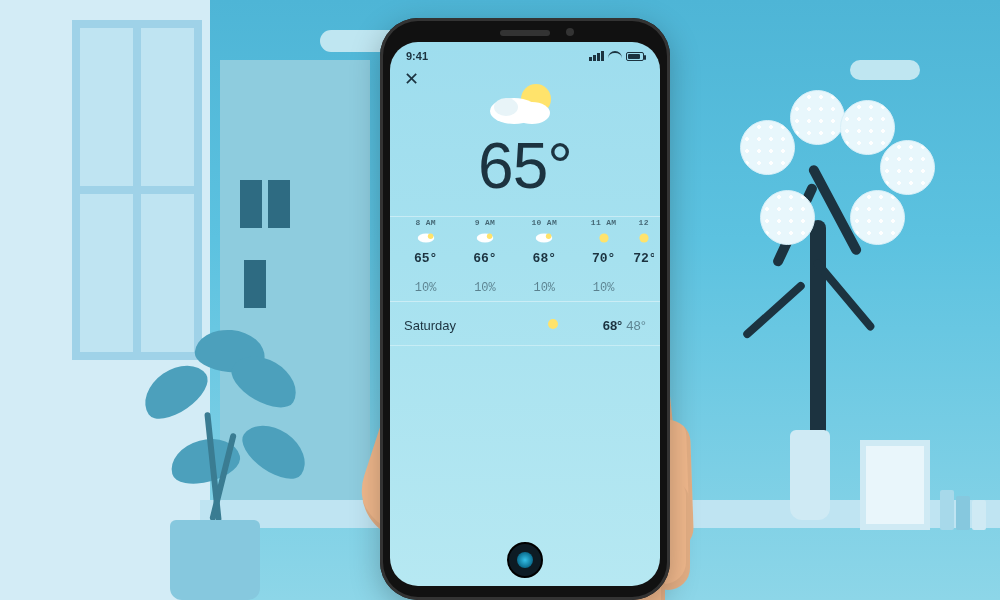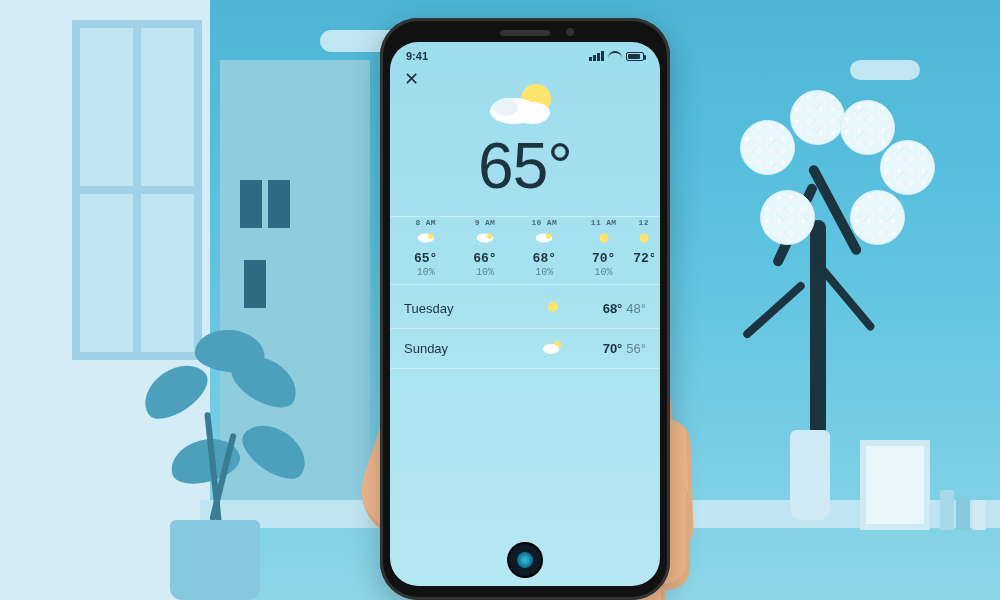--- a/index.html
+++ b/index.html
@@ -158,21 +158,21 @@
       border-top:1px solid rgba(255,255,255,.4);
       border-bottom:1px solid rgba(255,255,255,.4);
       margin-top:10px;
       font-family:Liberation Mono, monospace;
     }
     .hr{flex:1;min-width:0;text-align:center;font-size:9px;}
     .hr .t{font-size:8px;opacity:.7;font-weight:700;letter-spacing:.3px;}
     .hr .ic{height:18px;margin:3px 0;}
     .hr .ic svg{width:22px;height:16px;}
     .hr .tmp{font-size:13px;font-weight:600;}
-    .hr .pc{font-size:10px;opacity:.55;margin-top:1px;}
+    .hr .pc{font-size:12px;opacity:.55;margin-top:15px;}
     .hr.cut{flex:.35;overflow:hidden;}
 
     .daily{padding:4px 0 0;}
     .drow{
       display:flex;align-items:center;justify-content:space-between;
       padding:10px 14px;font-size:13px;
       border-bottom:1px solid rgba(255,255,255,.35);
     }
     .drow .dname{flex:1;}
     .drow .dic{width:34px;text-align:center;}
@@ -355,34 +355,26 @@
           <div class="ic"><svg viewBox="0 0 24 16">
                 <circle cx="12" cy="8" r="5" fill="#ffe36b"></circle>
               </svg></div>
           <div class="tmp">72°</div>
           <div class="pc"></div>
         </div>
       </div>
 
       <div class="daily">
         <div class="drow">
-          <span class="dname">Tuesday</span>
+          <span class="dname">Saturday</span>
           <span class="dic"><svg viewBox="0 0 24 16">
                 <circle cx="12" cy="8" r="5" fill="#ffe36b"></circle>
               </svg></span>
           <span class="dtemps"><span class="dhi">68°</span><span class="dlo">48°</span></span>
         </div>
-        <div class="drow">
-          <span class="dname">Sunday</span>
-          <span class="dic"><svg viewBox="0 0 24 16">
-                <circle cx="16" cy="6" r="4" fill="#ffe36b"></circle>
-                <ellipse cx="10" cy="10" rx="8" ry="5" fill="#fff"></ellipse>
-              </svg></span>
-          <span class="dtemps"><span class="dhi">70°</span><span class="dlo">56°</span></span>
-        </div>
       </div>
 
       <div class="home-btn">
         <div class="ring"></div>
       </div>
 
     </div>
   </div>
 </div>
 

